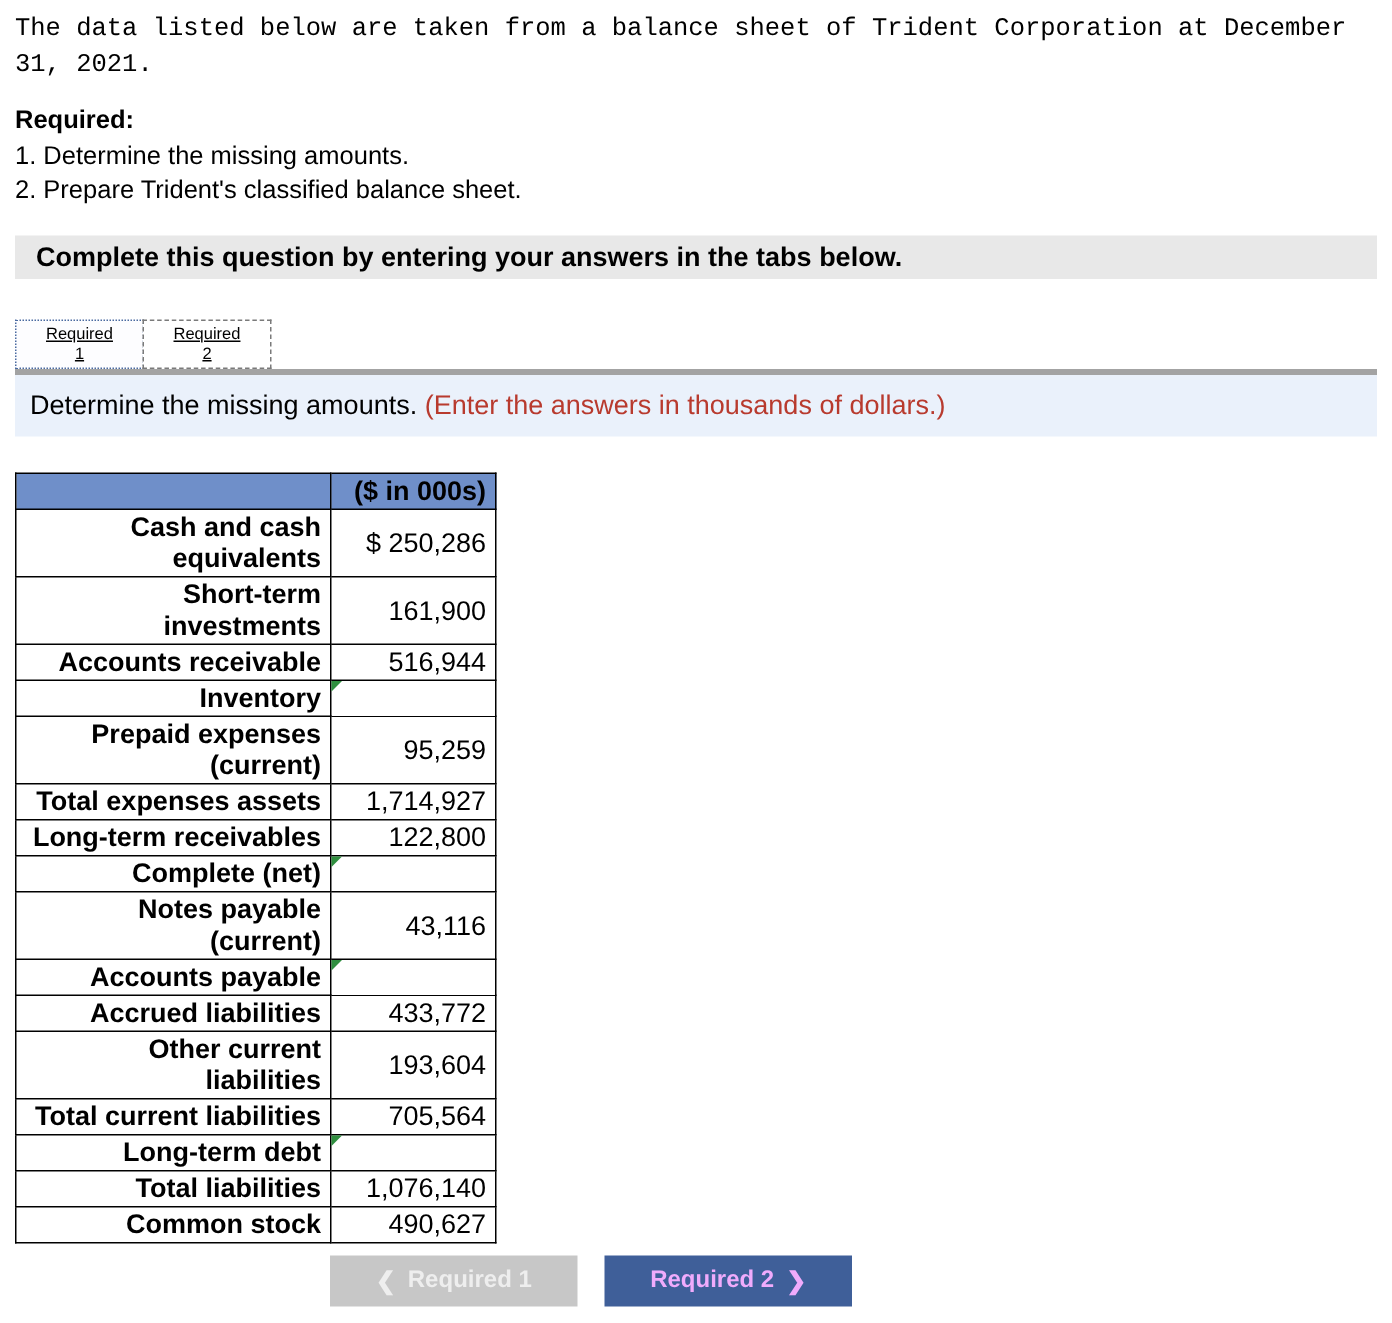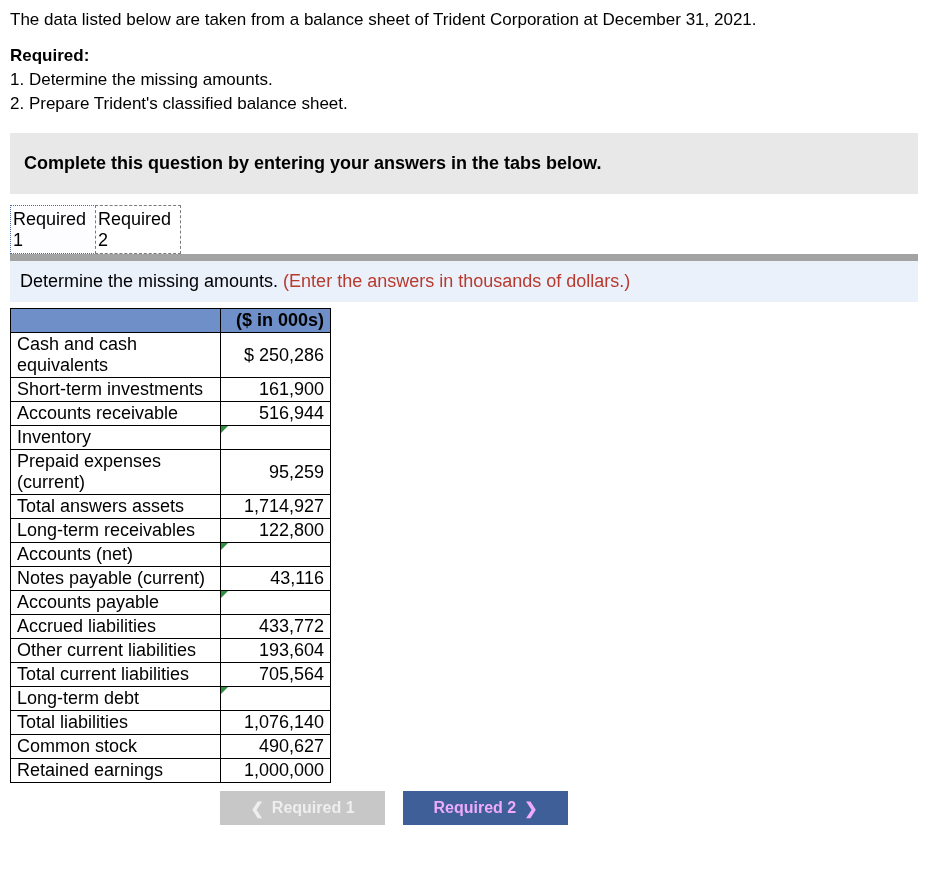--- a/index.html
+++ b/index.html
@@ -5,76 +5,77 @@
   * { box-sizing: border-box; }
   body {
     font-family: Arial, Helvetica, sans-serif;
     margin: 0;
     padding: 8px 10px;
     font-size: 17px;
     color: #000;
     background: #fff;
     width: 928px;
   }
-  .intro { margin-bottom: 14px; line-height: 1.4; }
+  .intro { margin-bottom: 14px; line-height: 1.4; font-family: Liberation Mono, monospace; }
   .req-heading { font-weight: bold; margin-top: 14px; }
   .req-list { margin: 2px 0 18px 0; line-height: 1.4; }
   .complete-box {
     background: #e8e8e8;
-    padding: 20px 14px;
+    padding: 4px 14px;
     font-weight: bold;
     font-size: 18px;
     margin-bottom: 10px;
   }
   .tabs-row {
     display: flex;
     align-items: flex-end;
     height: 50px;
   }
   .tab {
     border: 1px dashed #7a7a7a;
     width: 86px;
-    text-align: left;
-    font-size: 18px;
+    text-align: center;
+    font-size: 11px;
     line-height: 1.15;
     padding: 3px 2px;
     background: #fff;
     margin-right: -1px;
     cursor: pointer;
+    text-decoration: underline;
   }
   .tab.active {
     border: 1px dotted #4a6aa0;
     background: #fdfdff;
   }
   .instruction-bar {
     background: #eaf1fb;
     padding: 10px 10px;
     font-size: 18px;
-    border-top: 7px solid #a3a3a3;
+    border-top: 4px solid #a3a3a3;
   }
   .instruction-bar .red { color: #b83a2e; }
   .sheet {
     border-collapse: collapse;
-    margin-top: 6px;
+    margin-top: 24px;
     font-size: 18px;
     border-radius: 22px;
   }
   .sheet td, .sheet th {
     border: 1px solid #000;
     padding: 1px 6px;
     vertical-align: middle;
     height: 24px;
   }
   .sheet th {
     background: #6f8fc9;
     color: #000;
     font-weight: bold;
     text-align: center;
   }
-  .sheet .col-label { width: 210px; text-align: left; font-weight: normal; }
+  .sheet .col-label { width: 210px; text-align: right; font-weight: bold; }
   .sheet .col-val { width: 110px; text-align: right; font-family: Arial, sans-serif; }
   .sheet .blank-left {
     background: #6f8fc9;
     border: 1px solid #000;
   }
   .input-cell {
     position: relative;
     background: #fff;
   }
   .input-cell::before {
@@ -162,29 +163,29 @@
       </tr>
       <tr>
         <td class="col-label">Inventory</td>
         <td class="col-val input-cell"></td>
       </tr>
       <tr>
         <td class="col-label">Prepaid expenses (current)</td>
         <td class="col-val">95,259</td>
       </tr>
       <tr>
-        <td class="col-label">Total answers assets</td>
+        <td class="col-label">Total expenses assets</td>
         <td class="col-val">1,714,927</td>
       </tr>
       <tr>
         <td class="col-label">Long-term receivables</td>
         <td class="col-val">122,800</td>
       </tr>
       <tr>
-        <td class="col-label">Accounts (net)</td>
+        <td class="col-label">Complete (net)</td>
         <td class="col-val input-cell"></td>
       </tr>
       <tr>
         <td class="col-label">Notes payable (current)</td>
         <td class="col-val">43,116</td>
       </tr>
       <tr>
         <td class="col-label">Accounts payable</td>
         <td class="col-val input-cell"></td>
       </tr>
@@ -204,24 +205,20 @@
         <td class="col-label">Long-term debt</td>
         <td class="col-val input-cell"></td>
       </tr>
       <tr>
         <td class="col-label">Total liabilities</td>
         <td class="col-val">1,076,140</td>
       </tr>
       <tr>
         <td class="col-label">Common stock</td>
         <td class="col-val">490,627</td>
-      </tr>
-      <tr>
-        <td class="col-label">Retained earnings</td>
-        <td class="col-val">1,000,000</td>
       </tr>
     </tbody>
 </table>
 
 <div class="nav-row">
   <div class="nav-btn disabled">
     <span class="chev">❮</span>
     <span>Required 1</span>
   </div>
   <div class="nav-btn primary">

